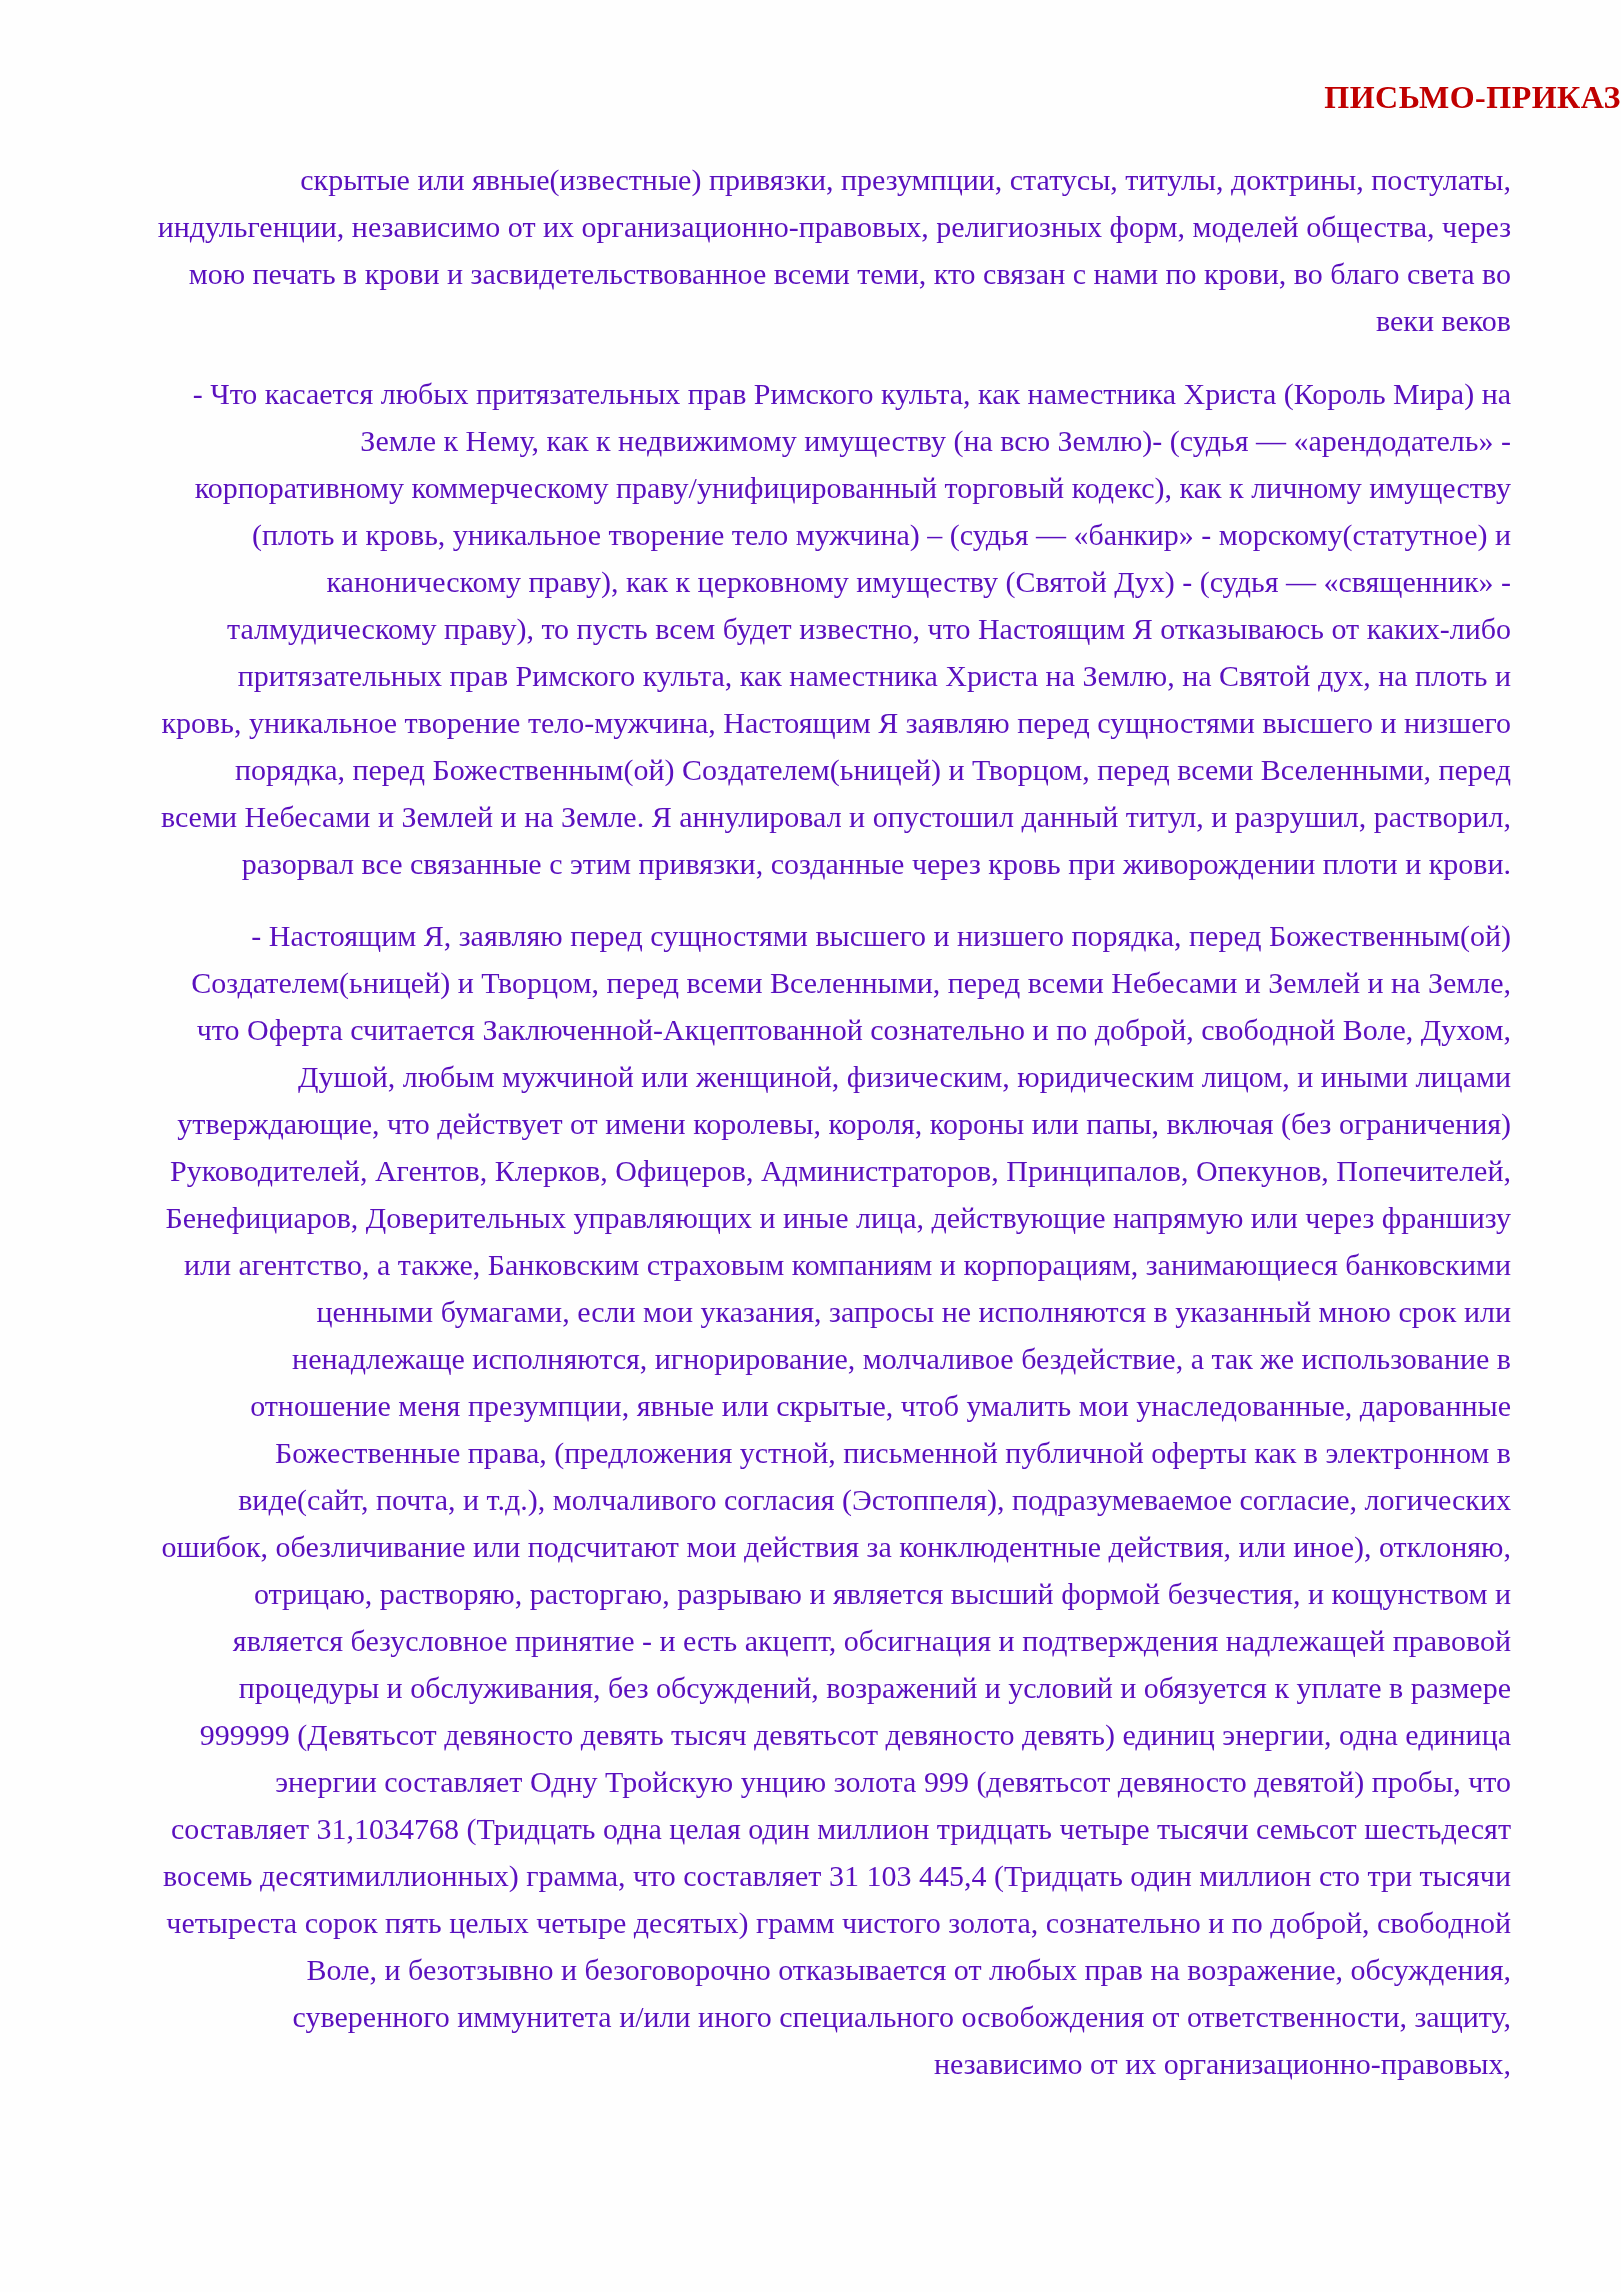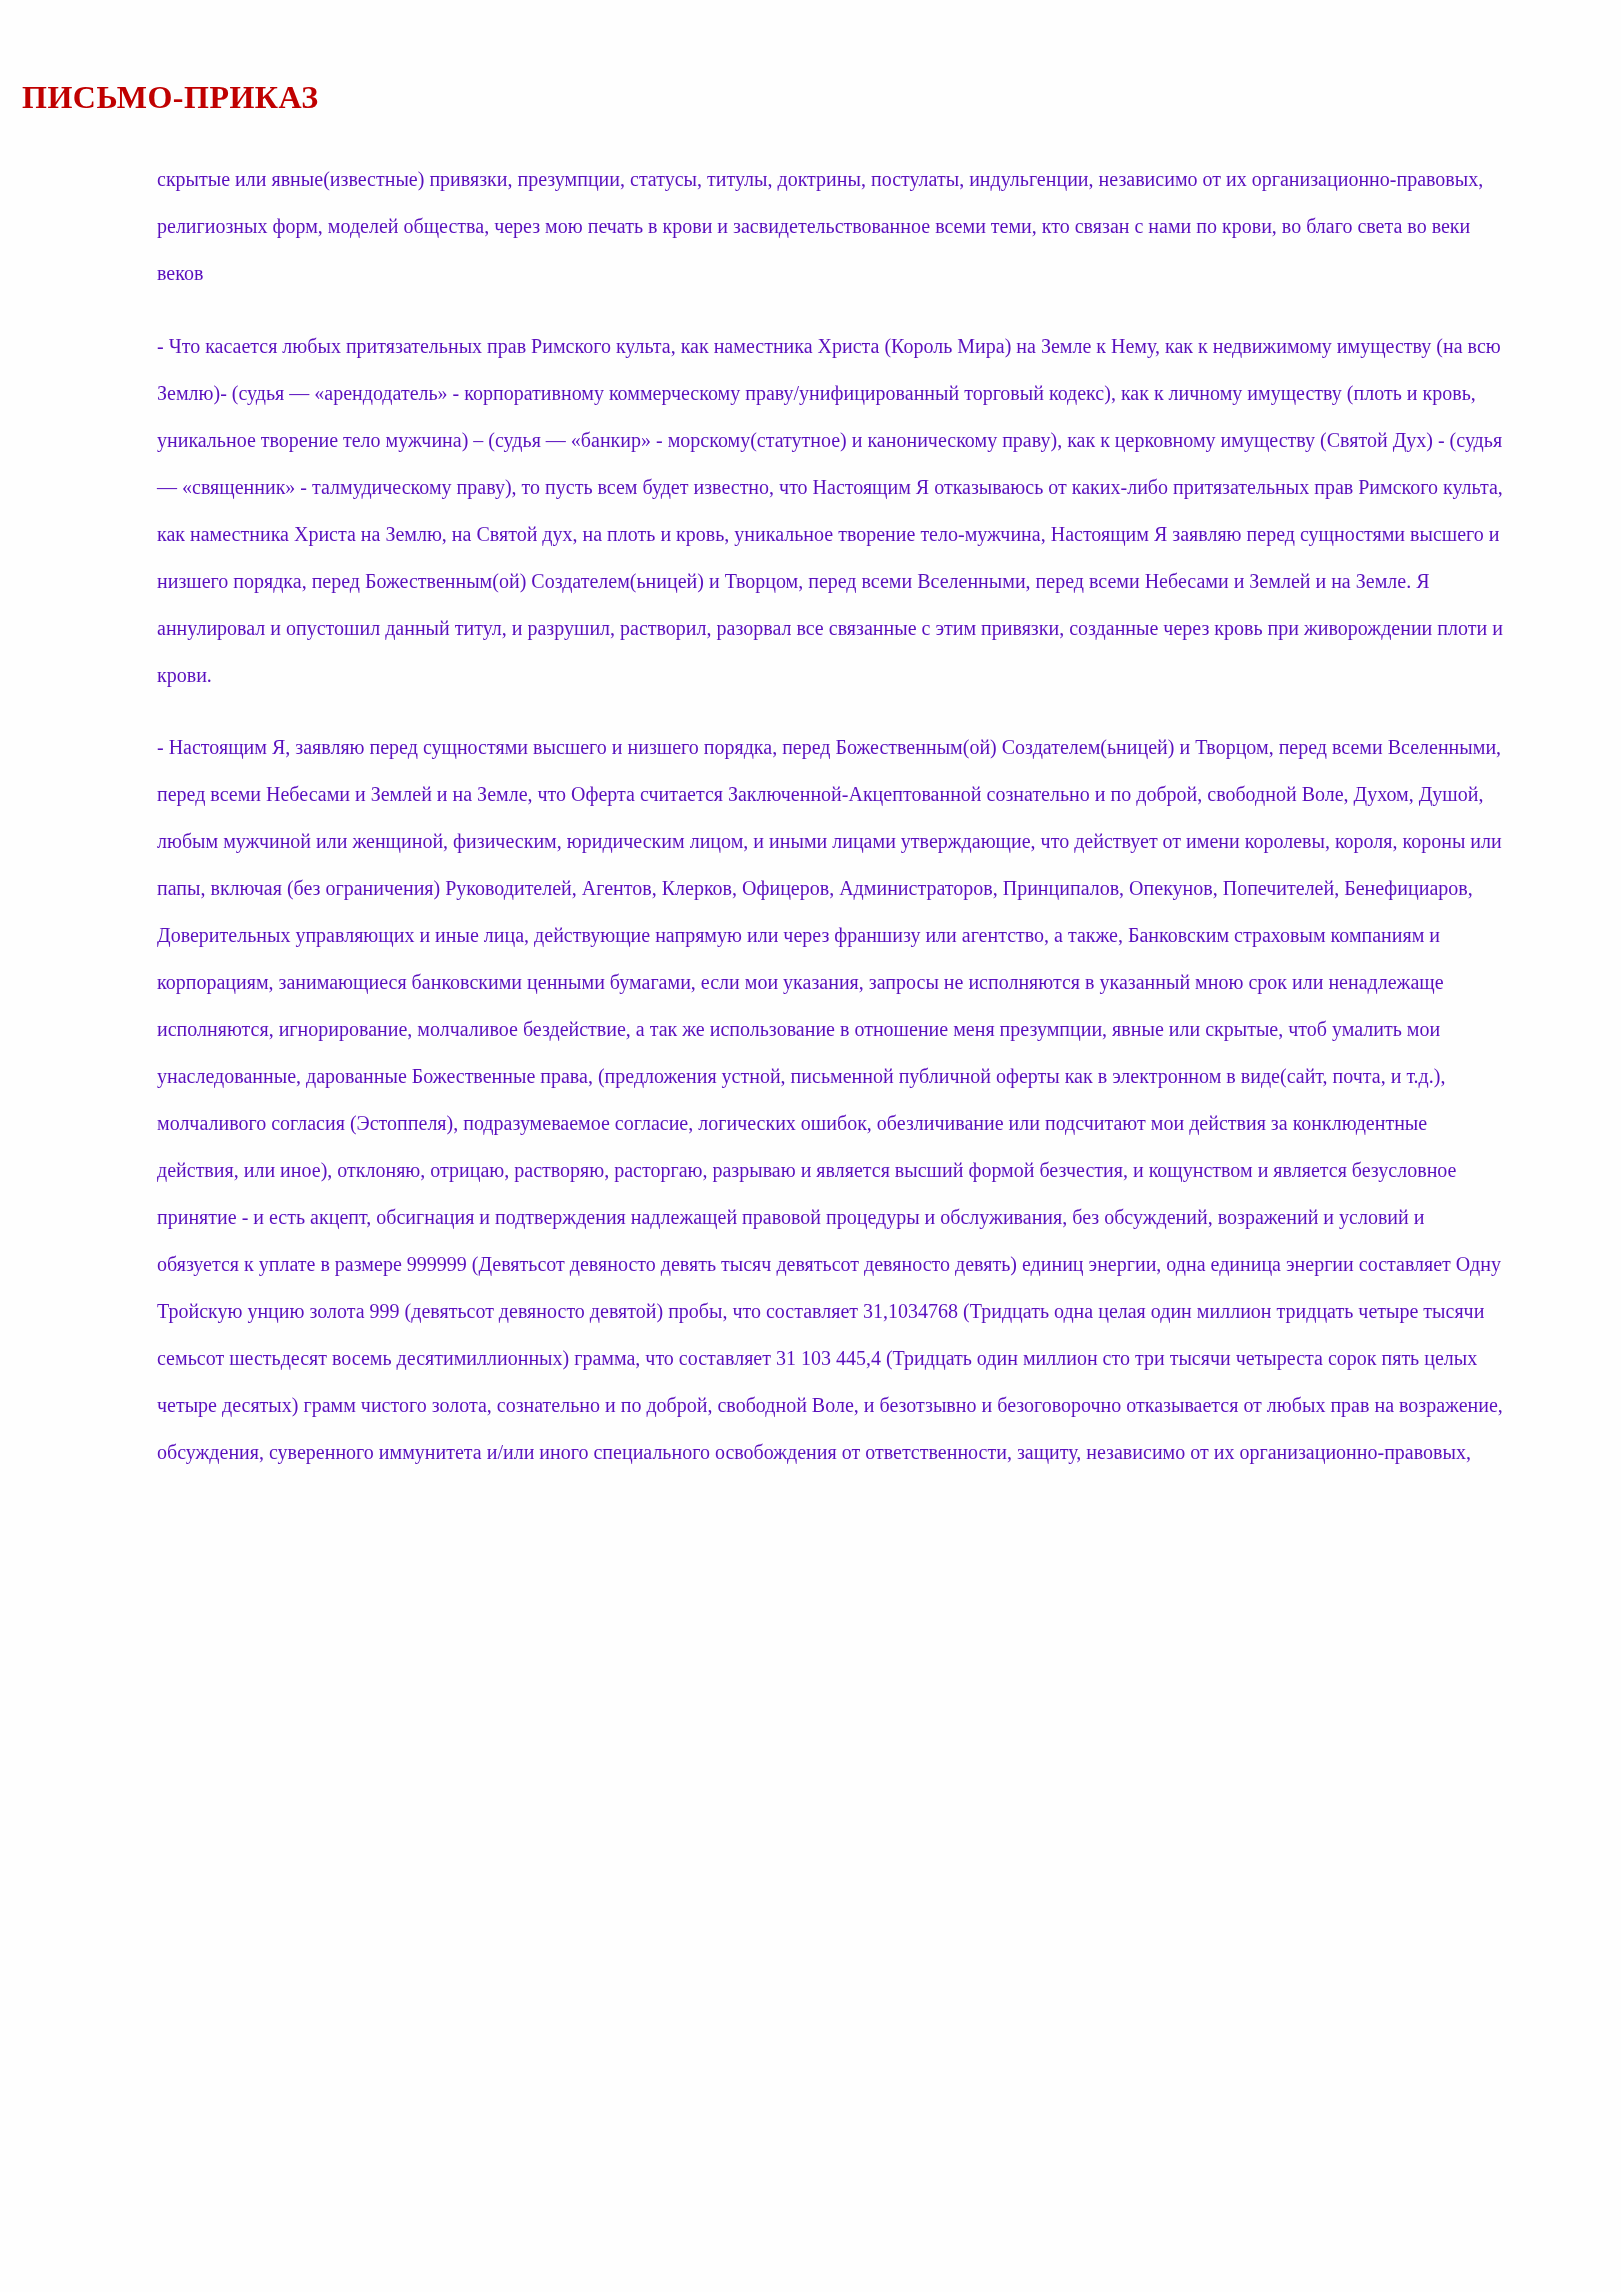--- a/index.html
+++ b/index.html
@@ -12,40 +12,39 @@
     width: 1621px;
     height: 2293px;
     margin: 0 auto;
     background: #fefefe;
     font-family: "Liberation Serif", "DejaVu Serif", serif;
     overflow: hidden;
     box-sizing: border-box;
   }
   .doc-header {
     padding-top: 78px;
-    text-align: left;
+    text-align: right;
     color: var(--title-color, #c00000);
     font-weight: bold;
-    padding-left: 22px;
   }
   .doc-title {
     font-size: 32px;
     line-height: 39px;
     letter-spacing: 0.5px;
   }
   .doc-page-label {
     font-size: 31px;
     line-height: 39px;
   }
   .doc-body {
     padding: 39px 110px 0 157px;
     color: var(--body-color, #5a10be);
-    font-size: 20px;
+    font-size: 30px;
     line-height: 47px;
-    text-align: left;
+    text-align: right;
   }
   .doc-body p {
     margin: 0 0 25.5px 0;
   }
   .doc-body b {
     font-weight: normal;
   }
 </style>
 </head>
 <body>

